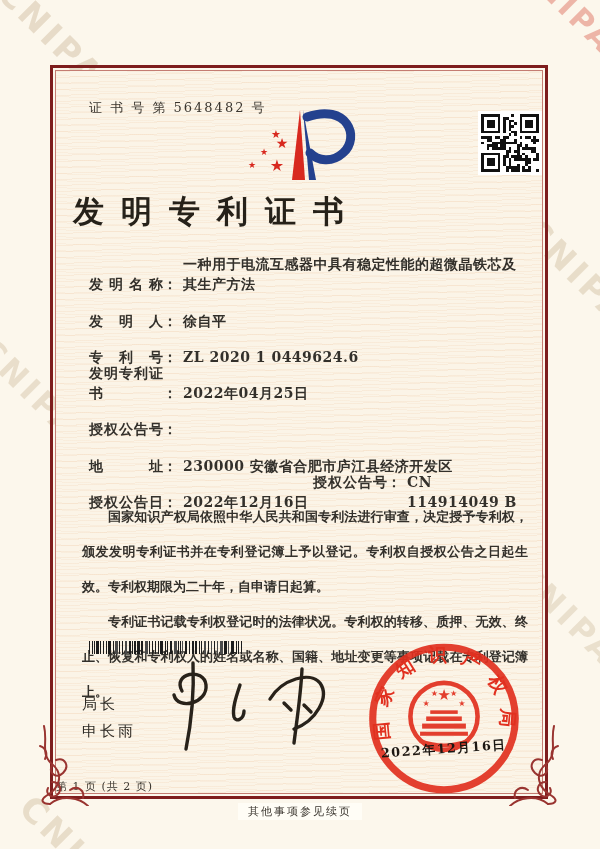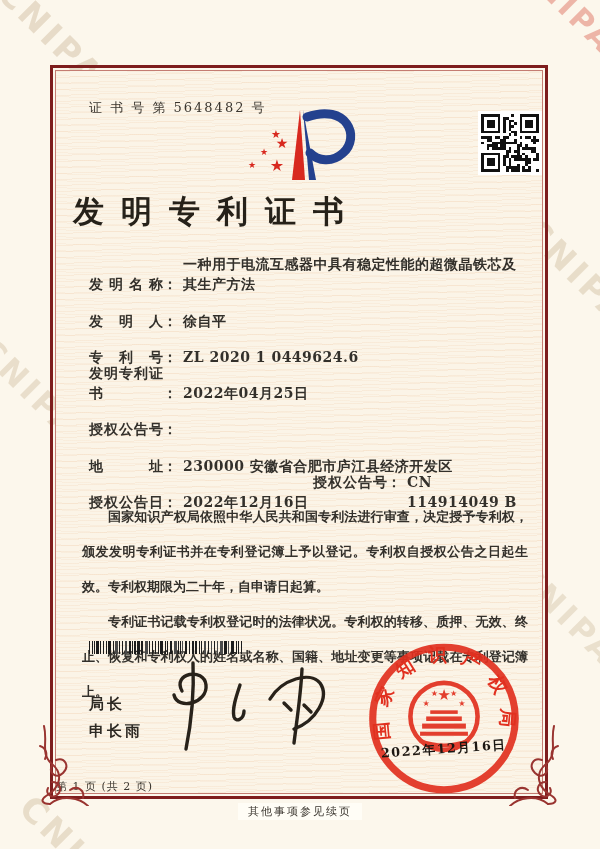--- a/index.html
+++ b/index.html
@@ -42,21 +42,21 @@
   .fcolon{flex:none;margin-right:6px;}
   .fvalue{letter-spacing:.5px;}
   .fgroup{display:flex;}
   .fgroup.first{width:224px;flex:none;}
   
   .body-text{left:26px;top:428px;width:446px;font-size:13px;line-height:35px;
              font-weight:700;color:#33302b;text-align:justify;}
   .body-text p{margin:0;text-indent:2em;}
   
   .barcode{left:33px;top:570px;width:156px;height:13px;}
-  .director{left:33px;top:620px;font-size:15px;font-weight:700;letter-spacing:3px;
+  .director{left:26px;top:620px;font-size:15px;font-weight:400;letter-spacing:3px;
             line-height:27px;color:#2e2a24;}
   .sig{left:88px;top:586px;width:195px;height:100px;}
   .seal{left:303px;top:564px;width:170px;height:170px;}
   .page-info{left:0;top:708px;width:100%;text-align:left;font-size:11px;
              letter-spacing:1px;color:#3a352e;}
   .below-note{position:absolute;left:0;top:804px;width:100%;text-align:center;font-size:11px;
               letter-spacing:2px;color:#3a352e;}
   .below-note span{background:#fffdf6;padding:2px 10px;}
   .flourish{position:absolute;width:62px;height:82px;}
   .fl-left{left:36px;top:724px;}

